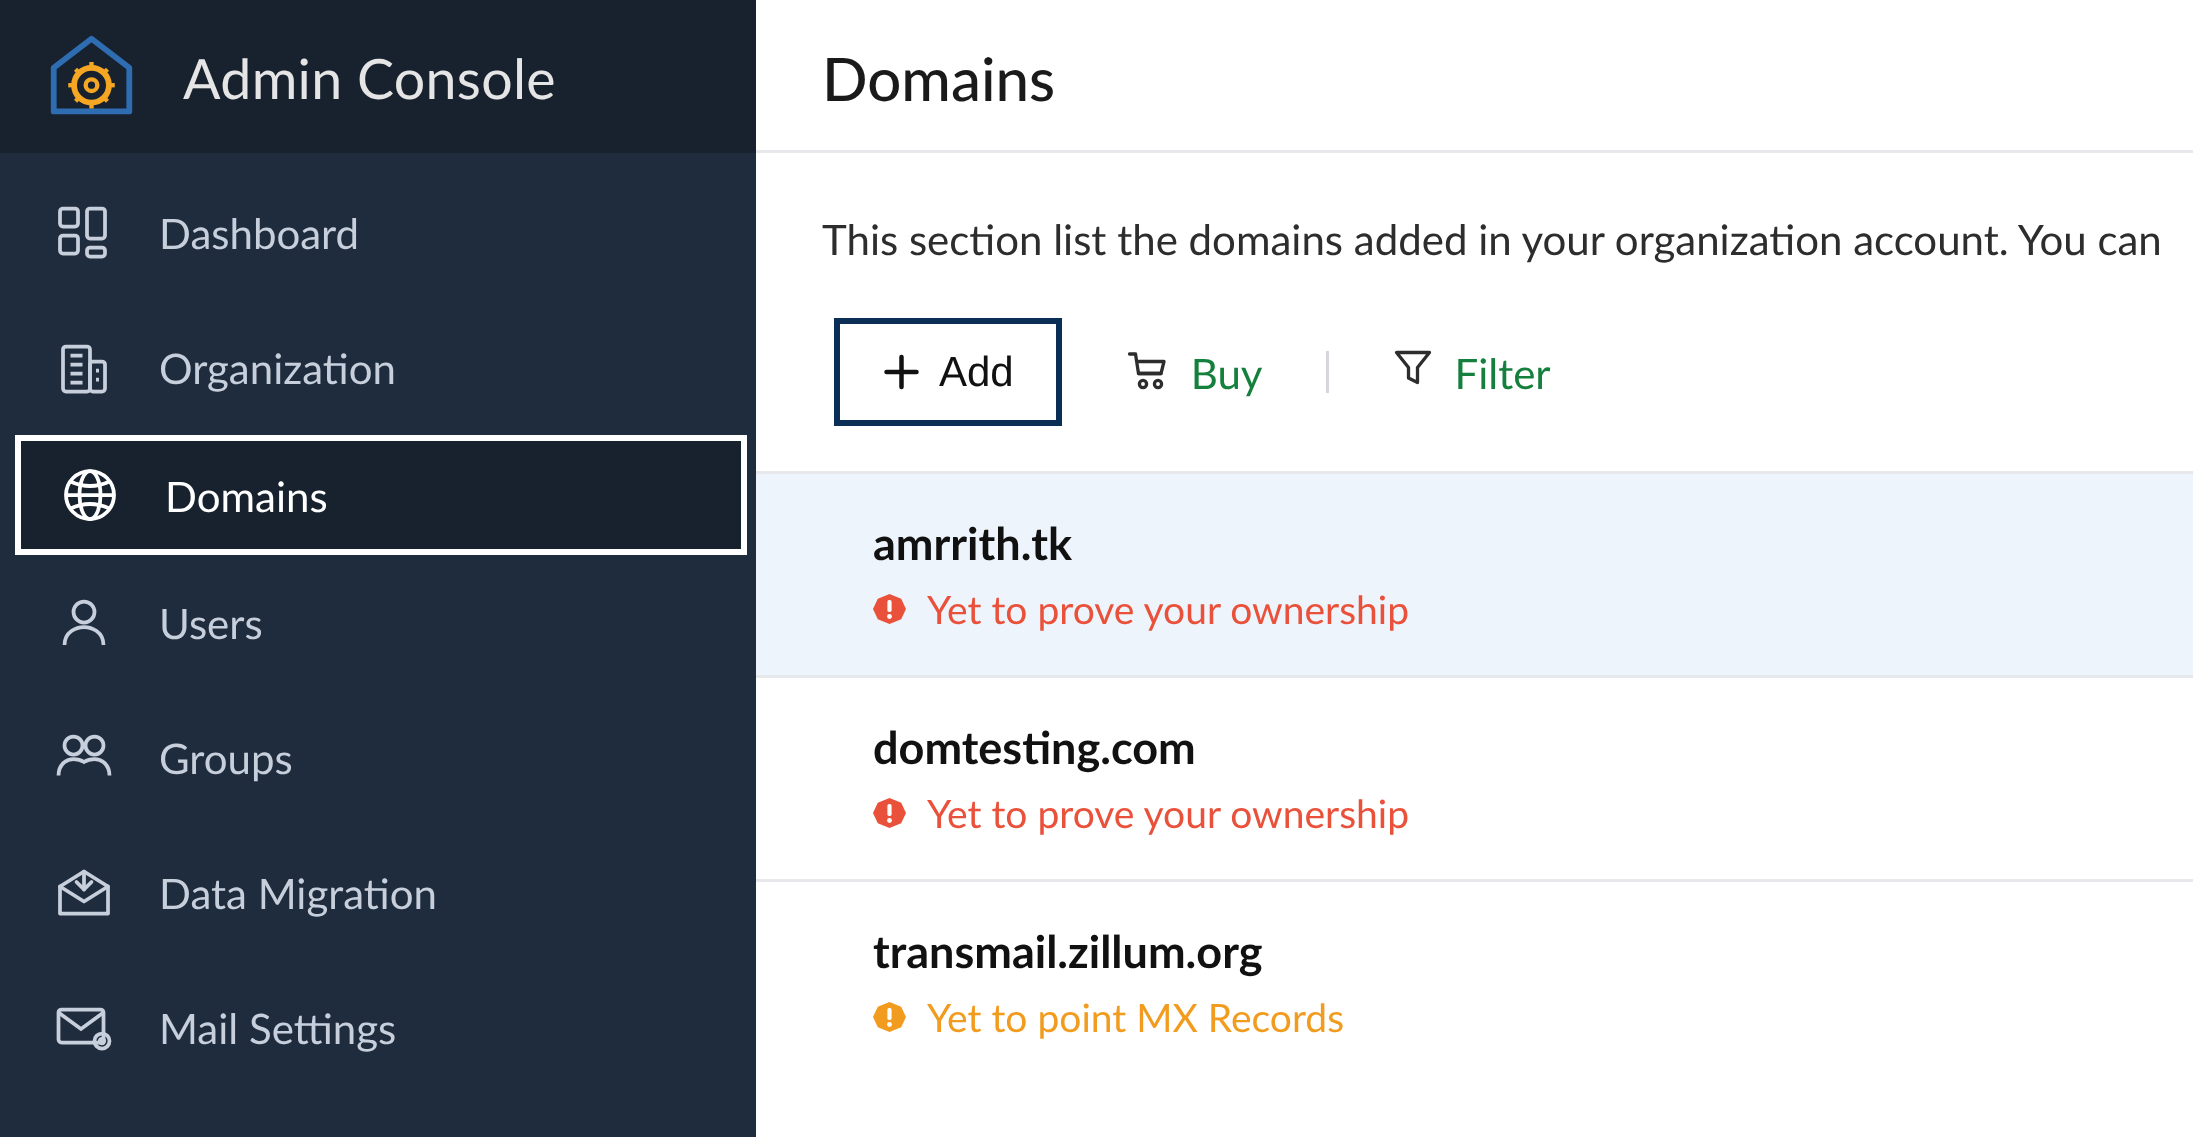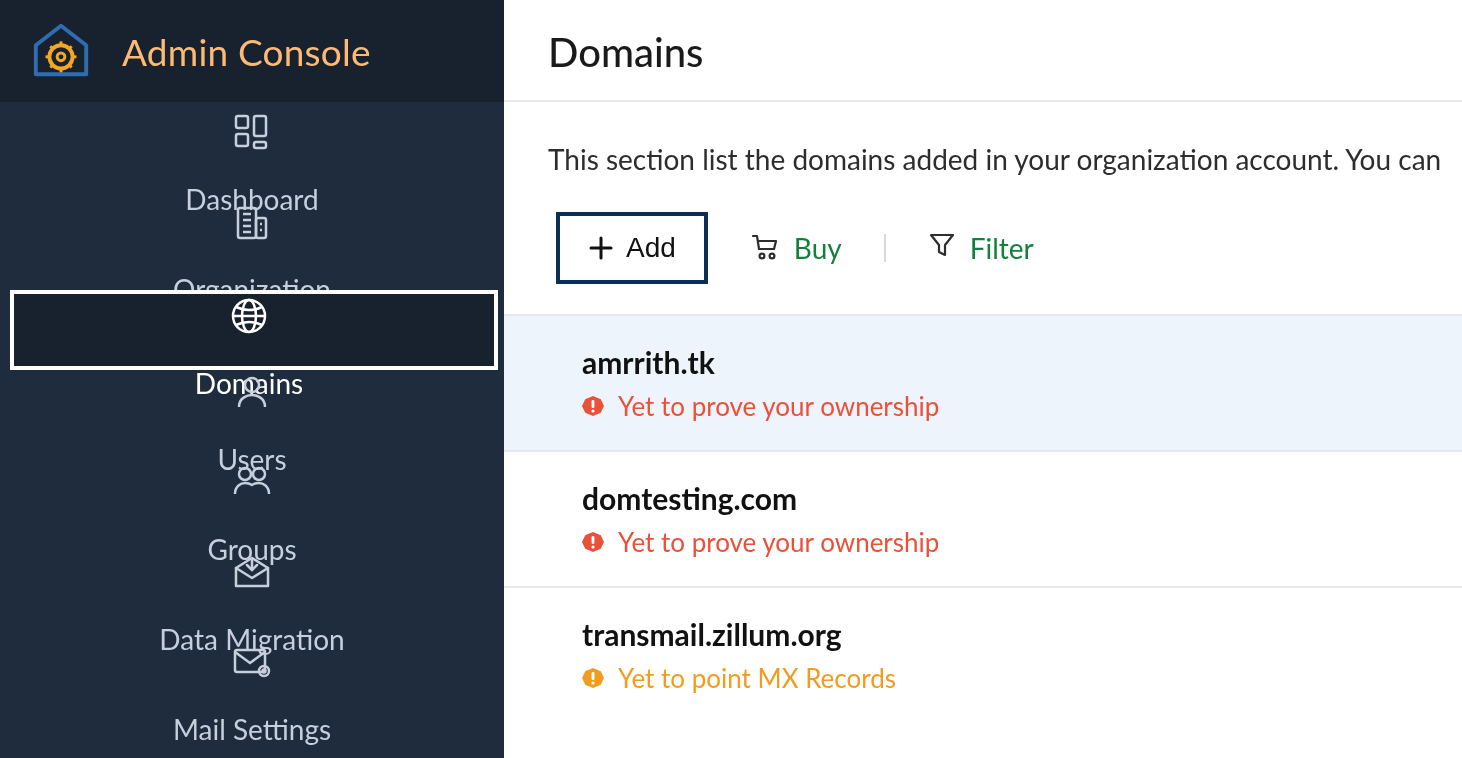--- a/index.html
+++ b/index.html
@@ -23,35 +23,34 @@
     background: #18222f;
     height: 102px;
   }
   .sidebar-header .logo-wrap {
     width: 66px; height: 66px;
     display: flex; align-items: center; justify-content: center;
   }
   .sidebar-title {
     font-size: 37px;
     font-weight: 400;
-    color: #fdba74;
+    color: #e5e5e5;
     letter-spacing: 0.2px;
   }
   .nav { padding-top: 8px; }
   .nav-item {
     display: flex;
     align-items: center;
     gap: 28px;
     padding: 0 34px;
     height: 90px;
     font-size: 28px;
     color: #c6cfdb;
     cursor: pointer;
     position: relative;
-    flex-direction: column;
   }
   .nav-item .icon-slot {
     width: 44px; height: 44px;
     display: flex; align-items: center; justify-content: center;
     flex-shrink: 0;
   }
   .nav-item.active {
     background: #18222f;
     border: 4px solid #ffffff;
     margin: 0 6px 0 10px;

